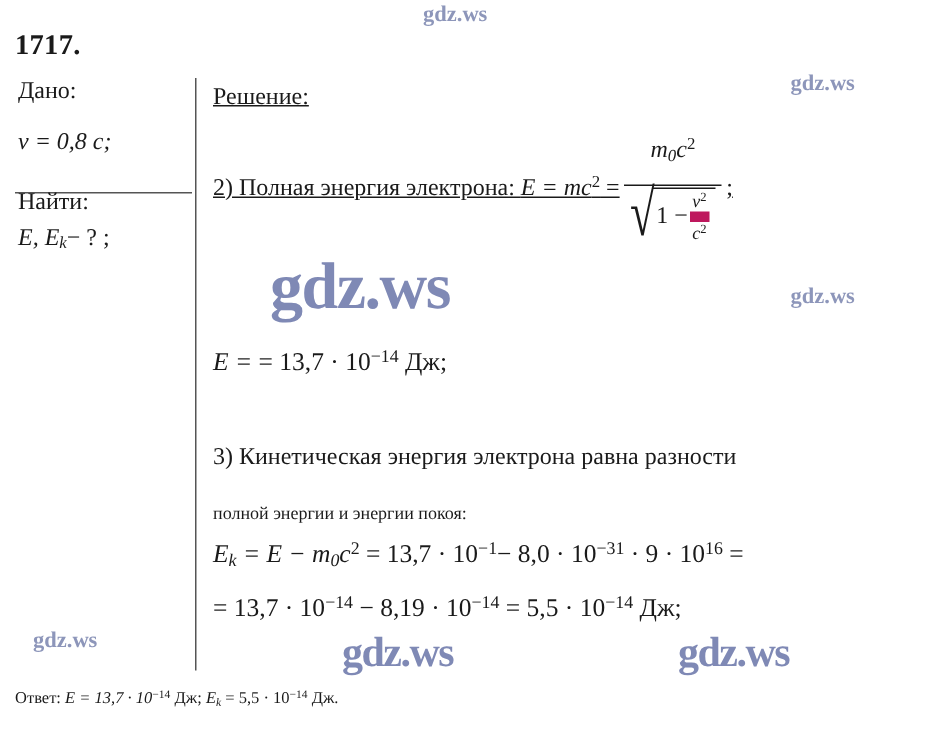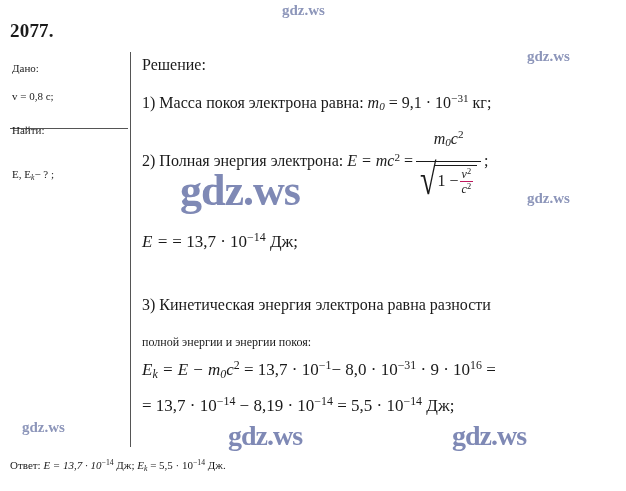--- a/index.html
+++ b/index.html
@@ -44,39 +44,40 @@
     left: 10px;
     top: 128px;
     width: 118px;
     height: 1px;
     background: #555;
   }
   
   .left-col {
     position: absolute;
     left: 12px;
-    top: 62px;
+    top: 52px;
     width: 116px;
-    font-size: 11px;
+    font-size: 16px;
   }
   .left-col .row {
     margin-bottom: 14px;
     white-space: nowrap;
   }
   .left-col .row.given-label { margin-bottom: 16px; }
-  .left-col .row.find-label { margin-top: 22px; margin-bottom: 32px; }
-  .ital { }
+  .left-col .row.find-label { margin-top: 22px; margin-bottom: 6px; }
+  .ital { font-style: italic; }
 
   
   .right-col {
     position: absolute;
     left: 142px;
     top: 56px;
     width: 480px;
     font-size: 16px;
+    text-decoration: underline;
   }
   .sol-title { margin-bottom: 16px; }
   .step {
     margin-bottom: 14px;
     line-height: 1.45;
   }
   .math { font-style: italic; }
   sub {
     font-size: 70%;
     vertical-align: -0.22em;
@@ -108,21 +109,21 @@
   .small-frac {
     display: inline-block;
     vertical-align: middle;
     text-align: center;
     line-height: 1.1;
     font-size: 12px;
     margin: 0 1px;
   }
   .small-frac .num {
     display: block;
-    border-bottom: 1px solid #be185d;
+    border-bottom: 7px solid #be185d;
     padding: 0 2px;
   }
   .small-frac .den {
     display: block;
     padding: 0 2px;
   }
   .sqrt {
     display: inline-block;
     vertical-align: middle;
     white-space: nowrap;
@@ -179,42 +180,39 @@
   #wm-right2 { left: 527px; top: 190px; }
   #wm-left-bottom { left: 22px; top: 419px; }
   #wm-center-bottom { left: 228px; top: 420px; }
   #wm-right-bottom { left: 452px; top: 420px; }
 </style>
 </head>
 <body>
 
 <div class="page">
 
-  <div class="prob-num">2077.</div>
+  <div class="prob-num">1717.</div>
 
   <div class="v-divider"></div>
   <div class="h-divider"></div>
 
   <div class="left-col">
     <div class="row given-label">Дано:</div>
     <div class="row">
       <span class="ital">v = 0,8 c;</span>
     </div>
     <div class="row find-label">Найти:</div>
     <div class="row">
       <span class="ital">E, E</span><sub>k</sub><span>− ? ;</span>
     </div>
   </div>
 
   <div class="right-col">
     <div class="sol-title">Решение:</div>
 
-    <div class="step">
-      <span>1) Масса покоя электрона равна: </span><span class="math">m</span><sub>0</sub><span> = 9,1 · 10</span><sup>−31</sup><span> кг;</span>
-    </div>
 
     <div class="step">
       <span>2) Полная энергия электрона: </span><span class="math">E = mc</span><sup>2</sup><span> =</span><span class="frac">
         <span class="num"><span class="math">m</span><sub>0</sub><span class="math">c</span><sup>2</sup></span>
         <span class="den"><span class="sqrt sqrt-tall"><span class="radic">√</span><span class="rad-body"><span>1 −</span><span class="small-frac"><span class="num"><span class="math">v</span><sup>2</sup></span><span class="den"><span class="math">c</span><sup>2</sup></span></span></span></span></span>
       </span><span>;</span>
     </div>
   </div>
 
   <div class="eq-block" id="eq-E">

